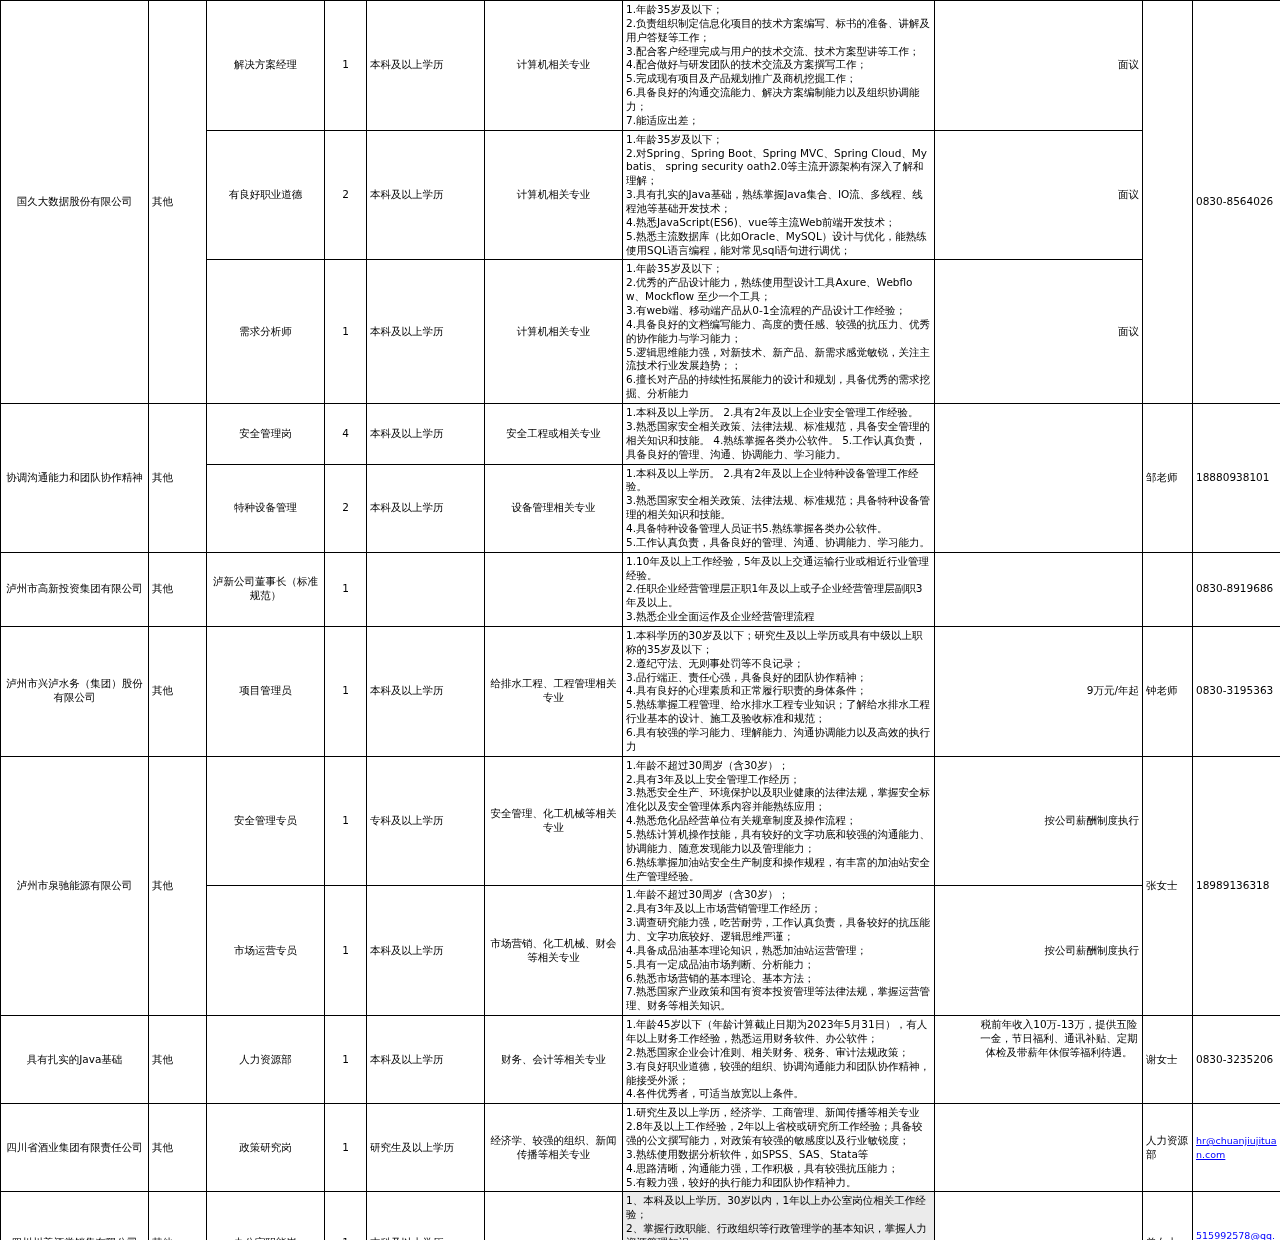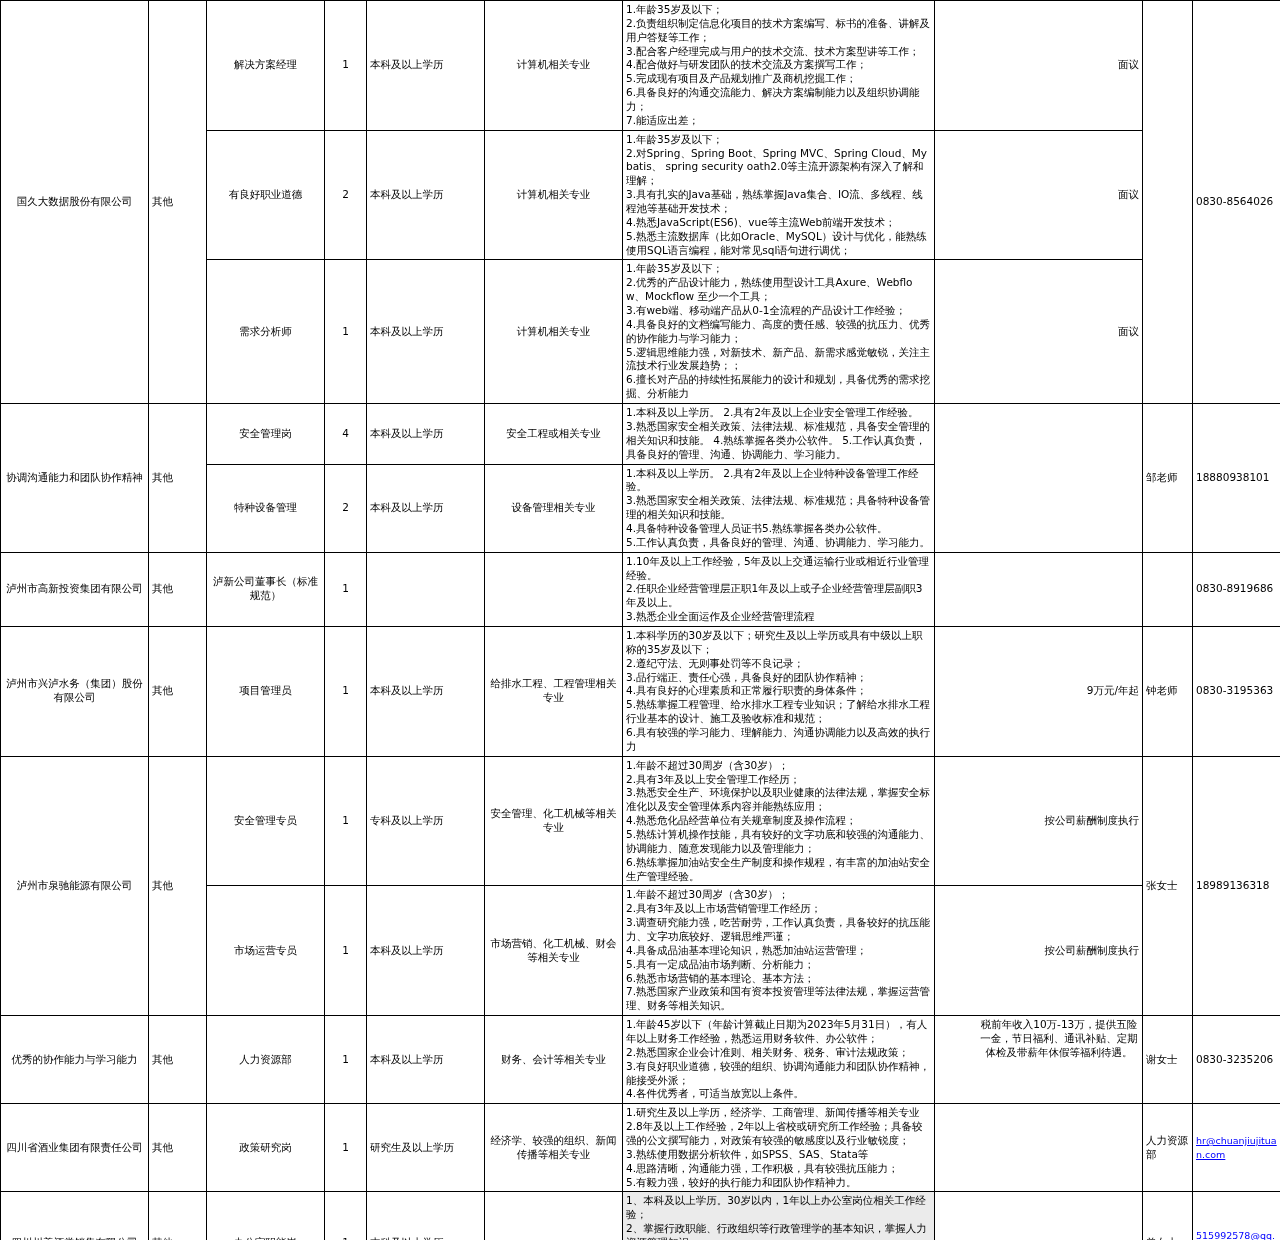--- a/index.html
+++ b/index.html
@@ -214,21 +214,21 @@
 2.具有3年及以上市场营销管理工作经历；
 3.调查研究能力强，吃苦耐劳，工作认真负责，具备较好的抗压能力、文字功底较好、逻辑思维严谨；
 4.具备成品油基本理论知识，熟悉加油站运营管理；
 5.具有一定成品油市场判断、分析能力；
 6.熟悉市场营销的基本理论、基本方法；
 7.熟悉国家产业政策和国有资本投资管理等法律法规，掌握运营管理、财务等相关知识。</td>
       <td class="cell-salary">按公司薪酬制度执行</td>
     </tr>
 
     <tr>
-      <td class="cell-company">优秀的协作能力与学习能力</td>
+      <td class="cell-company">具有扎实的Java基础</td>
       <td class="cell-center">其他</td>
       <td class="cell-post">人力资源部</td>
       <td class="cell-num">1</td>
       <td class="cell-edu">本科及以上学历</td>
       <td class="cell-major">财务、会计等相关专业</td>
       <td class="cell-req">1.年龄45岁以下（年龄计算截止日期为2023年5月31日），有人年以上财务工作经验，熟悉运用财务软件、办公软件；
 2.熟悉国家企业会计准则、相关财务、税务、审计法规政策；
 3.有良好职业道德，较强的组织、协调沟通能力和团队协作精神，能接受外派；
 4.各件优秀者，可适当放宽以上条件。</td>
       <td class="cell-salary left">税前年收入10万-13万，提供五险一金，节日福利、通讯补贴、定期体检及带薪年休假等福利待遇。</td>

